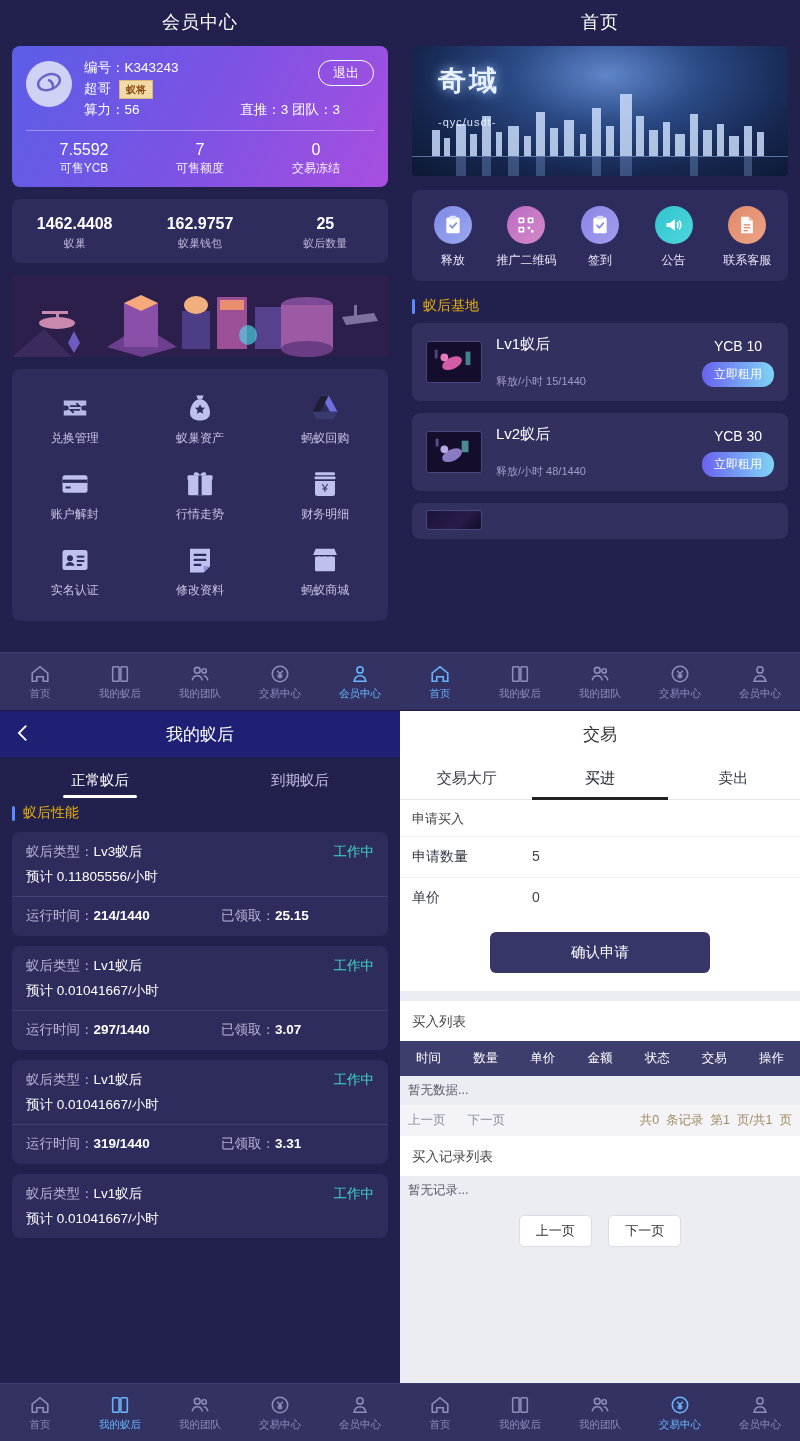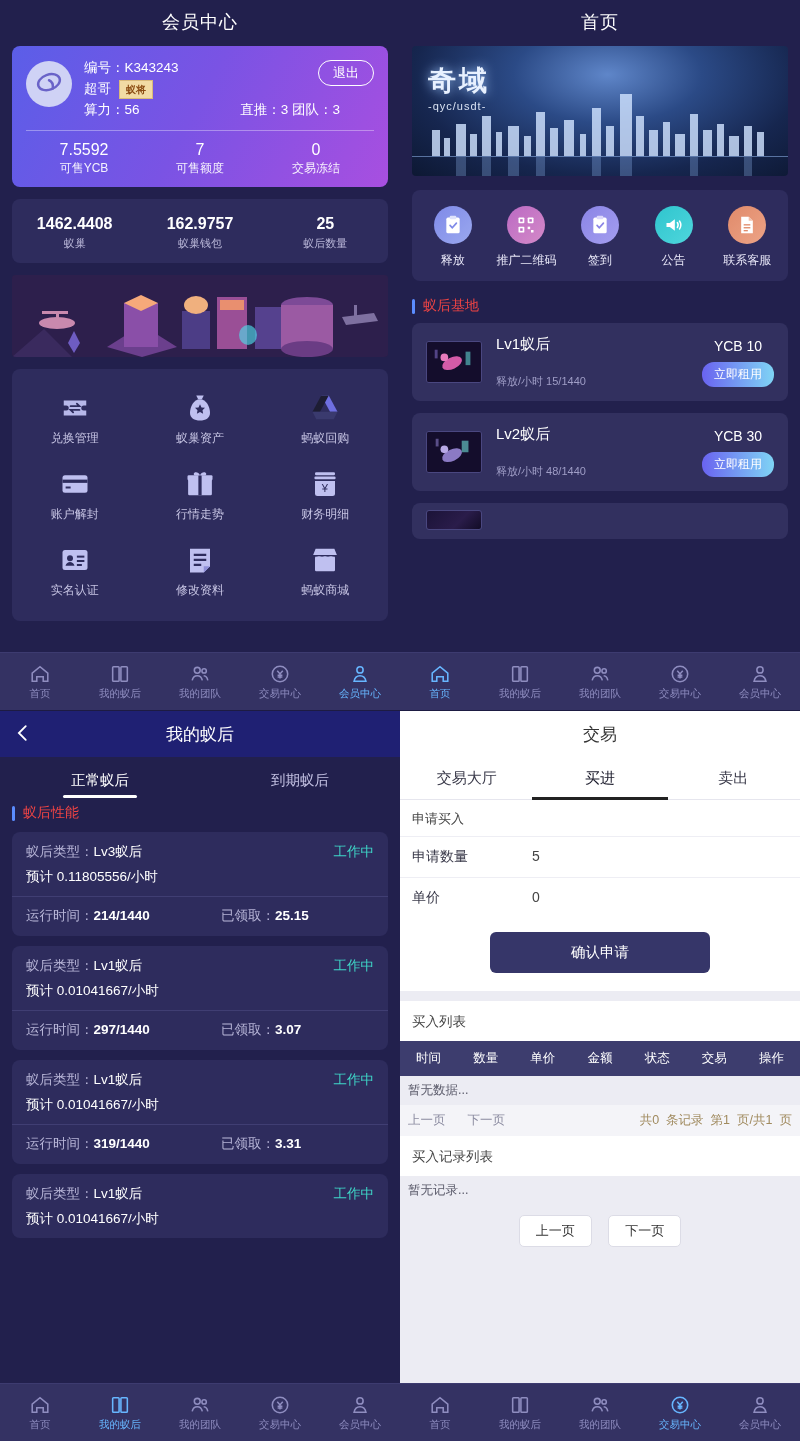--- a/index.html
+++ b/index.html
@@ -103,38 +103,38 @@
   .tab .tl { font-size: 10.5px; }
   .tab.active { color: #67b6ff; }
   .tab.active .tl { color: #67b6ff; }
 
   
   .hero {
     margin: 0 12px; height: 130px; border-radius: 4px; overflow: hidden;
     background: radial-gradient(ellipse at 52% 22%, #5f86c9 0%, #2b4a86 34%, #16264f 70%, #0d1833 100%);
     position: relative;
   }
-  .hero-logo { position: absolute; left: 16px; top: 16px; color: #e8f1ff; }
+  .hero-logo { position: absolute; left: 26px; top: 16px; color: #e8f1ff; }
   .hero-logo .cn { font-size: 28px; font-weight: bold; letter-spacing: 3px;
     text-shadow: 0 0 12px rgba(160,200,255,.9); }
-  .hero-logo .en { font-size: 11px; letter-spacing: 1px; margin-top: 0; opacity: .92; }
+  .hero-logo .en { font-size: 11px; letter-spacing: 1px; margin-top: 16px; opacity: .92; }
 
   .quick-card { margin: 14px 12px 0; background: #2e2c5d; border-radius: 8px; padding: 16px 4px 12px; }
   .quick { display: flex; justify-content: center; }
   .q-item { flex: 1; text-align: center; }
   .q-circ {
     width: 38px; height: 38px; border-radius: 50%; margin: 0 auto 8px;
     display: flex; align-items: center; justify-content: center;
   }
   .q-circ svg { width: 20px; height: 20px; }
   .q-label { font-size: 12px; color: #e7e6f7; }
 
   .sec-title { margin: 16px 12px 8px; display: flex; align-items: center; }
   .sec-title .bar { width: 3px; height: 15px; background: #5b8cff; margin-right: 8px; border-radius: 2px; }
-  .sec-title .tx { color: #ef4444; font-size: 14px; }
+  .sec-title .tx { color: #eab308; font-size: 14px; }
 
   .queen-card {
     margin: 0 12px 12px; background: #32305f; border-radius: 8px;
     padding: 12px 14px; display: flex; align-items: center;
   }
   .queen-thumb {
     width: 56px; height: 42px; border-radius: 3px; flex: 0 0 56px; margin-right: 14px;
     background: linear-gradient(135deg,#1b1338 0%,#2a1c4a 60%,#120c26 100%);
     border: 1px solid #4a4780; position: relative; overflow: hidden;
   }

